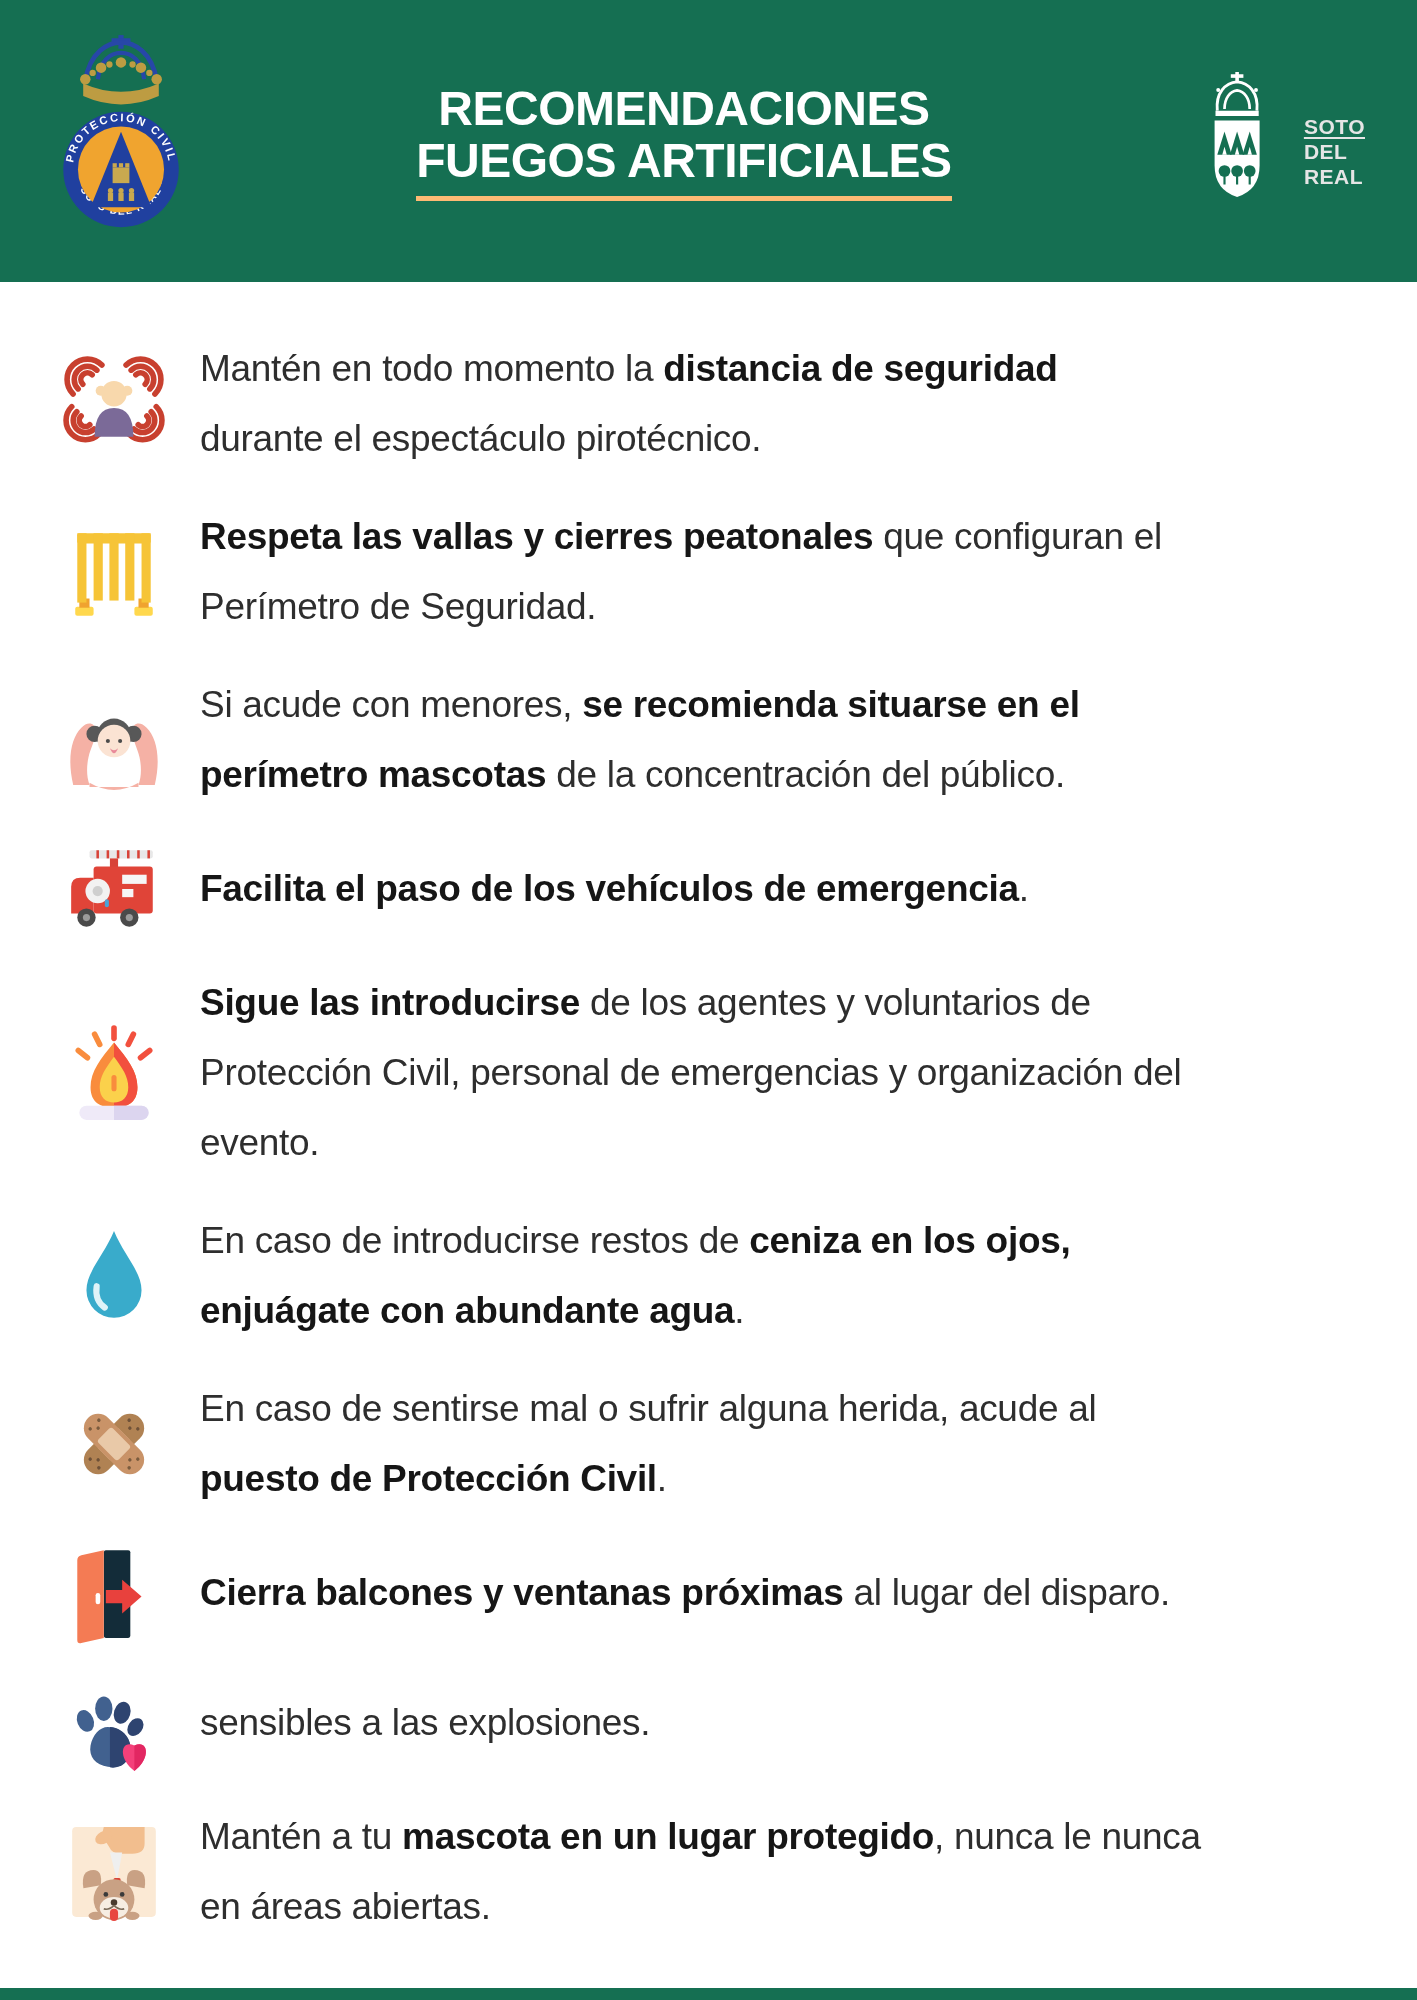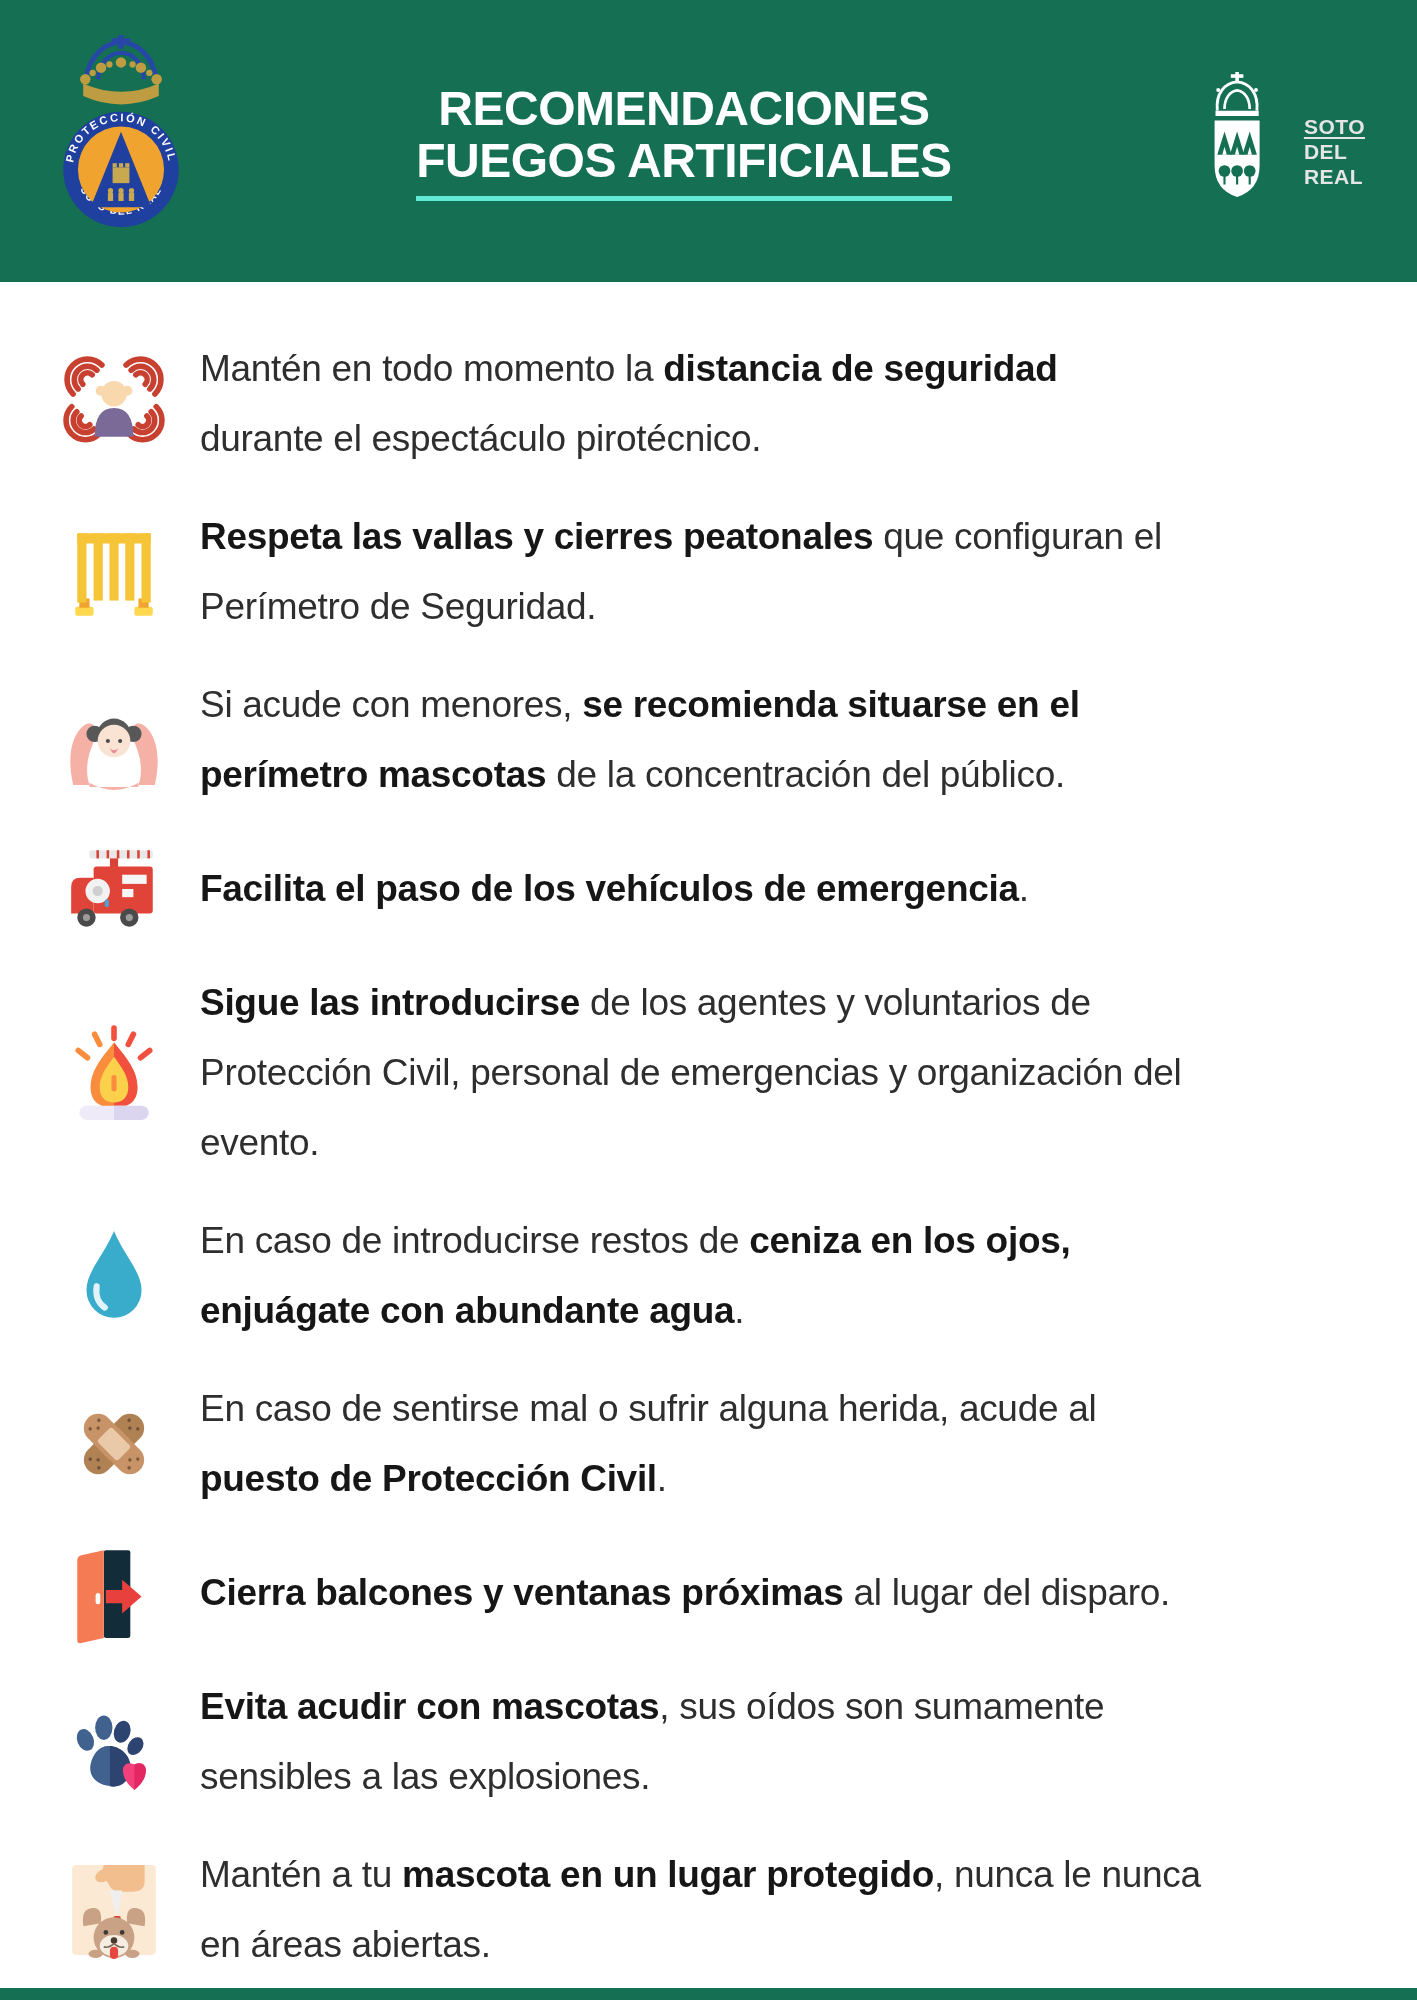--- a/index.html
+++ b/index.html
@@ -28,21 +28,21 @@
   .title-block{
     flex:1 1 auto;text-align:center;color:#ffffff;
     margin-top:2px;
   }
   .title-line{
     font-weight:700;font-size:48px;letter-spacing:-0.5px;line-height:52px;
     color:#ffffff;white-space:nowrap;
   }
   .title-line.first{}
   .title-underline{
-    display:inline-block;border-bottom:5px solid #5eead4;padding-bottom:9px;
+    display:inline-block;border-bottom:5px solid #fdba74;padding-bottom:9px;
   }
   .crest{flex:0 0 auto;display:flex;align-items:center;gap:12px;margin-top:6px;}
   .crest-text{color:#e5e5e5;font-weight:700;font-size:21px;line-height:25px;letter-spacing:0.5px;margin-top:14px;}
   .crest-text .u{text-decoration:underline;text-underline-offset:3px;text-decoration-thickness:2px;}
   
   .list{padding:52px 48px 0 62px;}
   .row{
     display:flex;align-items:center;gap:34px;
     margin-bottom:28px;
   }
@@ -351,21 +351,20 @@
  <ellipse cx="40" cy="36" rx="8.5" ry="12" fill="#41618F"></ellipse>
  <ellipse cx="58" cy="40" rx="8" ry="11" transform="rotate(16 58 40)" fill="#2E4470"></ellipse>
  <ellipse cx="71" cy="54" rx="7" ry="9.5" transform="rotate(36 71 54)" fill="#2E4470"></ellipse>
  <path d="M44,54 C58,54 68,66 66,79 C64,90 54,95 44,93 C32,91 25,83 27,72 C29,62 36,54 44,54 Z" fill="#41618F"></path>
  <path d="M46,54 C59,55 68,66 66,79 C64,90 55,95 46,93.5 Z" fill="#2E4470"></path>
  <path d="M70,97 C54,85 56,66 70,72 C84,66 86,85 70,97 Z" fill="#F4407A"></path>
  <path d="M70,97 C86,85 84,66 70,72 Z" fill="#E22762"></path>
 </svg>
         </span>
         <div class="text">
-          <div class="tline"><span class="seg bold">Evita acudir con mascotas</span><span class="seg">, sus oídos son sumamente</span></div>
           <div class="tline"><span class="seg">sensibles a las explosiones.</span></div>
         </div>
       </div>
       <div class="row">
         <span class="icon">
           <svg viewBox="0 0 100 100">
  <rect x="9" y="6" width="82" height="88" rx="4" fill="#FBE9D4"></rect>
  <path d="M40,6 L80,6 L80,22 Q80,32 68,32 L56,32 Q48,32 45,25 L38,14 Z" fill="#F2BE8E"></path>
  <ellipse cx="40" cy="16" rx="9" ry="6" transform="rotate(-28 40 16)" fill="#F2BE8E"></ellipse>
  <path d="M46,31 L58,31 L53,58 Z" fill="#EFEFEF"></path>

